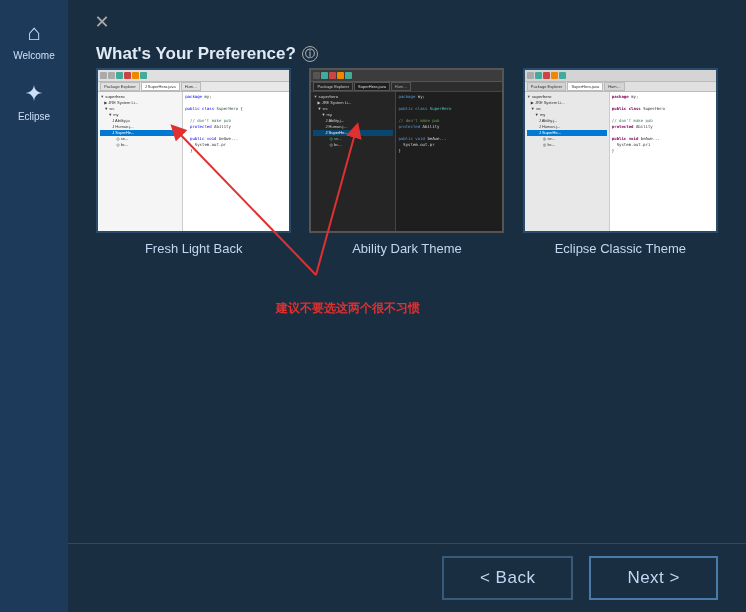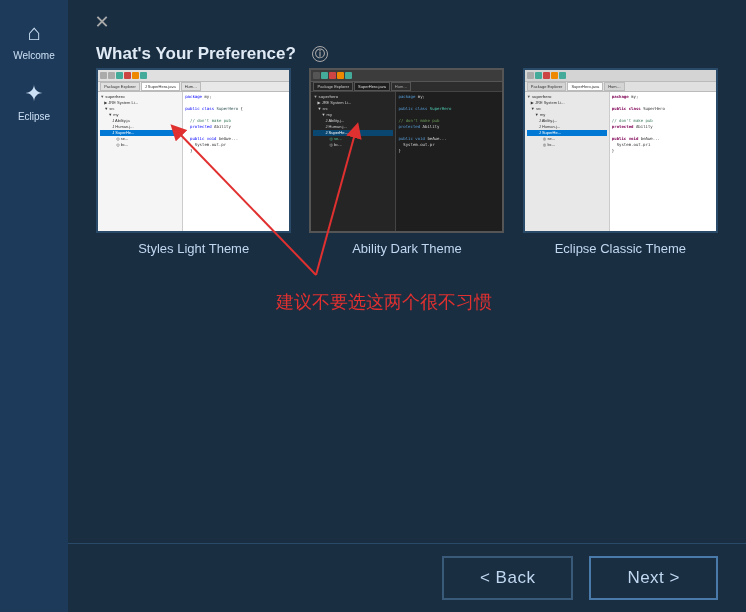--- a/index.html
+++ b/index.html
@@ -86,21 +86,21 @@
       overflow-y: auto;
     }
 
     .preference-title {
       font-size: 17px;
       font-weight: bold;
       color: #e0eaf5;
       margin-bottom: 4px;
       display: flex;
       align-items: center;
-      gap: 16px;
+      gap: 6px;
     }
     .info-icon {
       width: 16px;
       height: 16px;
       border-radius: 50%;
       border: 1.5px solid #aaa;
       display: inline-flex;
       align-items: center;
       justify-content: center;
       font-size: 10px;
@@ -236,25 +236,25 @@
     .cls-light { color: #2f4f4f; }
 
     
     .annotation-area {
       position: relative;
       margin-top: 4px;
       height: 80px;
     }
     .annotation-text {
       color: #e03030;
-      font-size: 18px;
-      font-weight: normal;
+      font-size: 12px;
+      font-weight: bold;
       position: absolute;
       left: 180px;
-      top: 20px;
+      top: 30px;
     }
     .arrow-svg {
       position: absolute;
       left: 60px;
       top: -120px;
       pointer-events: none;
     }
 
     
     .footer {
@@ -345,21 +345,21 @@
                   <div>&nbsp;&nbsp;<span class="kw-light">protected</span> Ability</div>
                   <div>&nbsp;</div>
                   <div>&nbsp;&nbsp;<span class="kw-light">public void</span> beAwe...</div>
                   <div>&nbsp;&nbsp;&nbsp;&nbsp;System.out.pr</div>
                   <div>&nbsp;&nbsp;}</div>
                 </div>
               </div>
             </div>
           </div>
         </div>
-        <div class="theme-label">Styles Light Theme</div>
+        <div class="theme-label">Fresh Light Back</div>
       </div>
 
       <div class="theme-card">
         <div class="theme-preview dark-theme" style="border-color:#555;">
           <div class="ide-toolbar dark">
             <span class="tb-btn" style="background:#555;"></span>
             <span class="tb-btn green"></span>
             <span class="tb-btn red"></span>
             <span class="tb-btn orange"></span>
             <span class="tb-btn green"></span>

